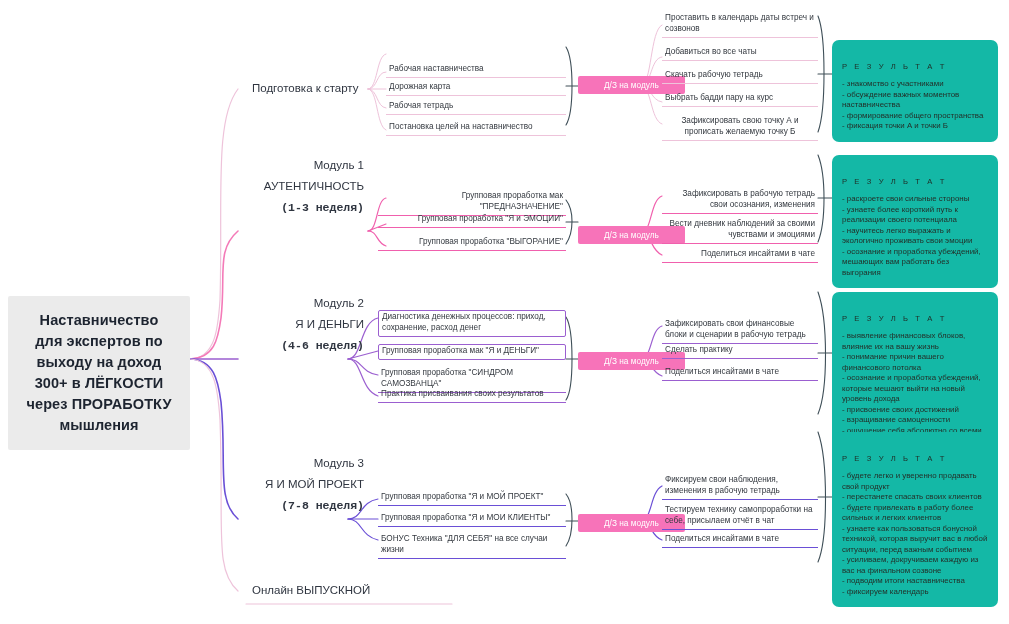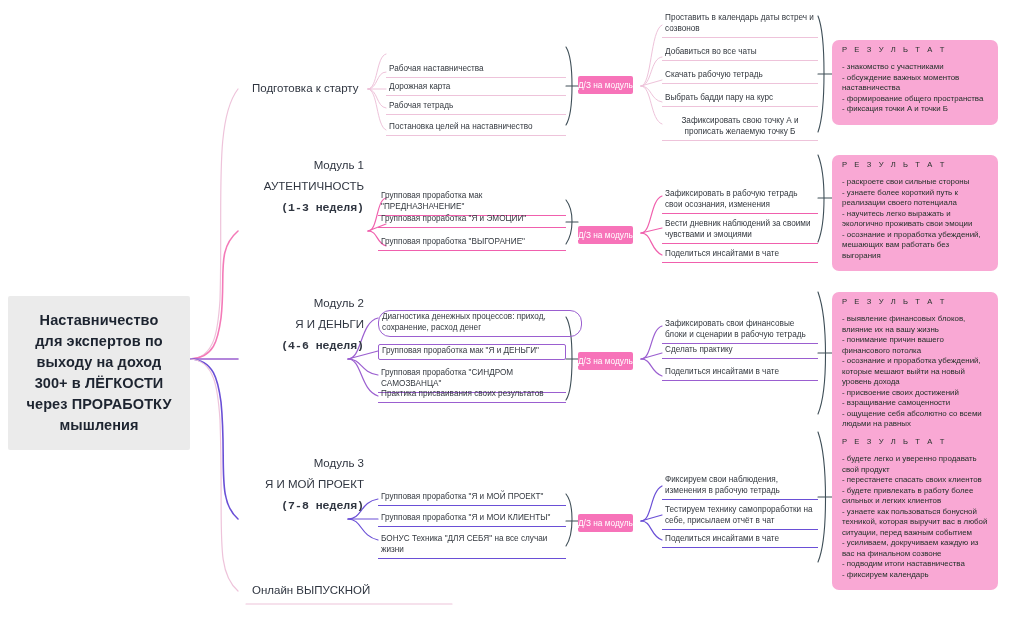--- a/index.html
+++ b/index.html
@@ -26,36 +26,36 @@
   .branch-label .ln.b{font-weight:bold;font-family:Liberation Mono, monospace;}
   .branch-label.single .ln{margin:0;}
 
   
   .leaf{
     position:absolute;font-size:8.2px;line-height:1.32;
     color:#33383f;padding:1px 3px 2px 3px;box-sizing:border-box;
     border-bottom:1.1px solid #e7b8d2;
   }
   .leaf.pinklite{border-bottom-color:#eec3da;}
-  .leaf.pink{border-bottom-color:#f060ad;}
+  .leaf.pink{border-bottom-color:#f060ad;text-align:right;}
   .leaf.violet{border-bottom-color:#9b5fd0;}
   .leaf.indigo{border-bottom-color:#6a4fd6;}
   .leaf.boxed{border:1.1px solid #9b5fd0;border-radius:2px;}
 
   
   .chip{
     position:absolute;background:#f773b9;color:#ffffff;
-    font-size:8.3px;border-radius:2px;padding:4px 0;
+    font-size:8.3px;border-radius:2px;padding:4px 26px;
     white-space:nowrap;box-shadow:0 0 0 0 rgba(0,0,0,0);
   }
 
   
   .result{
-    position:absolute;background:#f9a8d4;border-radius:7px;
-    padding:5px 10px 10px 10px;box-sizing:border-box;
+    position:absolute;background:#14b8a6;border-radius:7px;
+    padding:22px 10px 10px 10px;box-sizing:border-box;
     color:#23312a;
   }
   .result .rtitle{font-size:7.6px;letter-spacing:2.6px;margin-bottom:8px;color:#1f2d26;}
   .result ul{margin:0;padding:0;list-style:none;}
   .result li{font-size:7.9px;line-height:1.33;margin:0;}
 </style>
 </head>
 <body>
 
 <div id="canvas">
@@ -185,21 +185,21 @@
       <li>- осознание и проработка убеждений, мешающих вам работать без выгорания</li>
     </ul>
   </div>
 
   <div class="branch-label" style="left:248px;top:288px;width:116px;">
     <span class="ln">Модуль 2</span>
     <span class="ln">Я И ДЕНЬГИ</span>
     <span class="ln b">(4-6 неделя)</span>
   </div>
 
-  <div class="leaf violet boxed" style="left:378px;top:310px;width:204px;border-radius:12px;">Диагностика денежных процессов: приход, сохранение, расход денег</div>
+  <div class="leaf violet boxed" style="left:378px;top:310px;width:188px;">Диагностика денежных процессов: приход, сохранение, расход денег</div>
   <div class="leaf violet boxed" style="left:378px;top:344px;width:188px;">Групповая проработка мак "Я и ДЕНЬГИ"</div>
   <div class="leaf violet" style="left:378px;top:367px;width:188px;">Групповая проработка "СИНДРОМ САМОЗВАНЦА"</div>
   <div class="leaf violet" style="left:378px;top:388px;width:188px;">Практика присваивания своих результатов</div>
 
   <div class="chip" style="left:578px;top:352px;">Д/З на модуль</div>
 
   <div class="leaf violet" style="left:662px;top:318px;width:156px;">Зафиксировать свои финансовые блоки и сценарии в рабочую тетрадь</div>
   <div class="leaf violet" style="left:662px;top:344px;width:156px;">Сделать практику</div>
   <div class="leaf violet" style="left:662px;top:366px;width:156px;">Поделиться инсайтами в чате</div>
 

